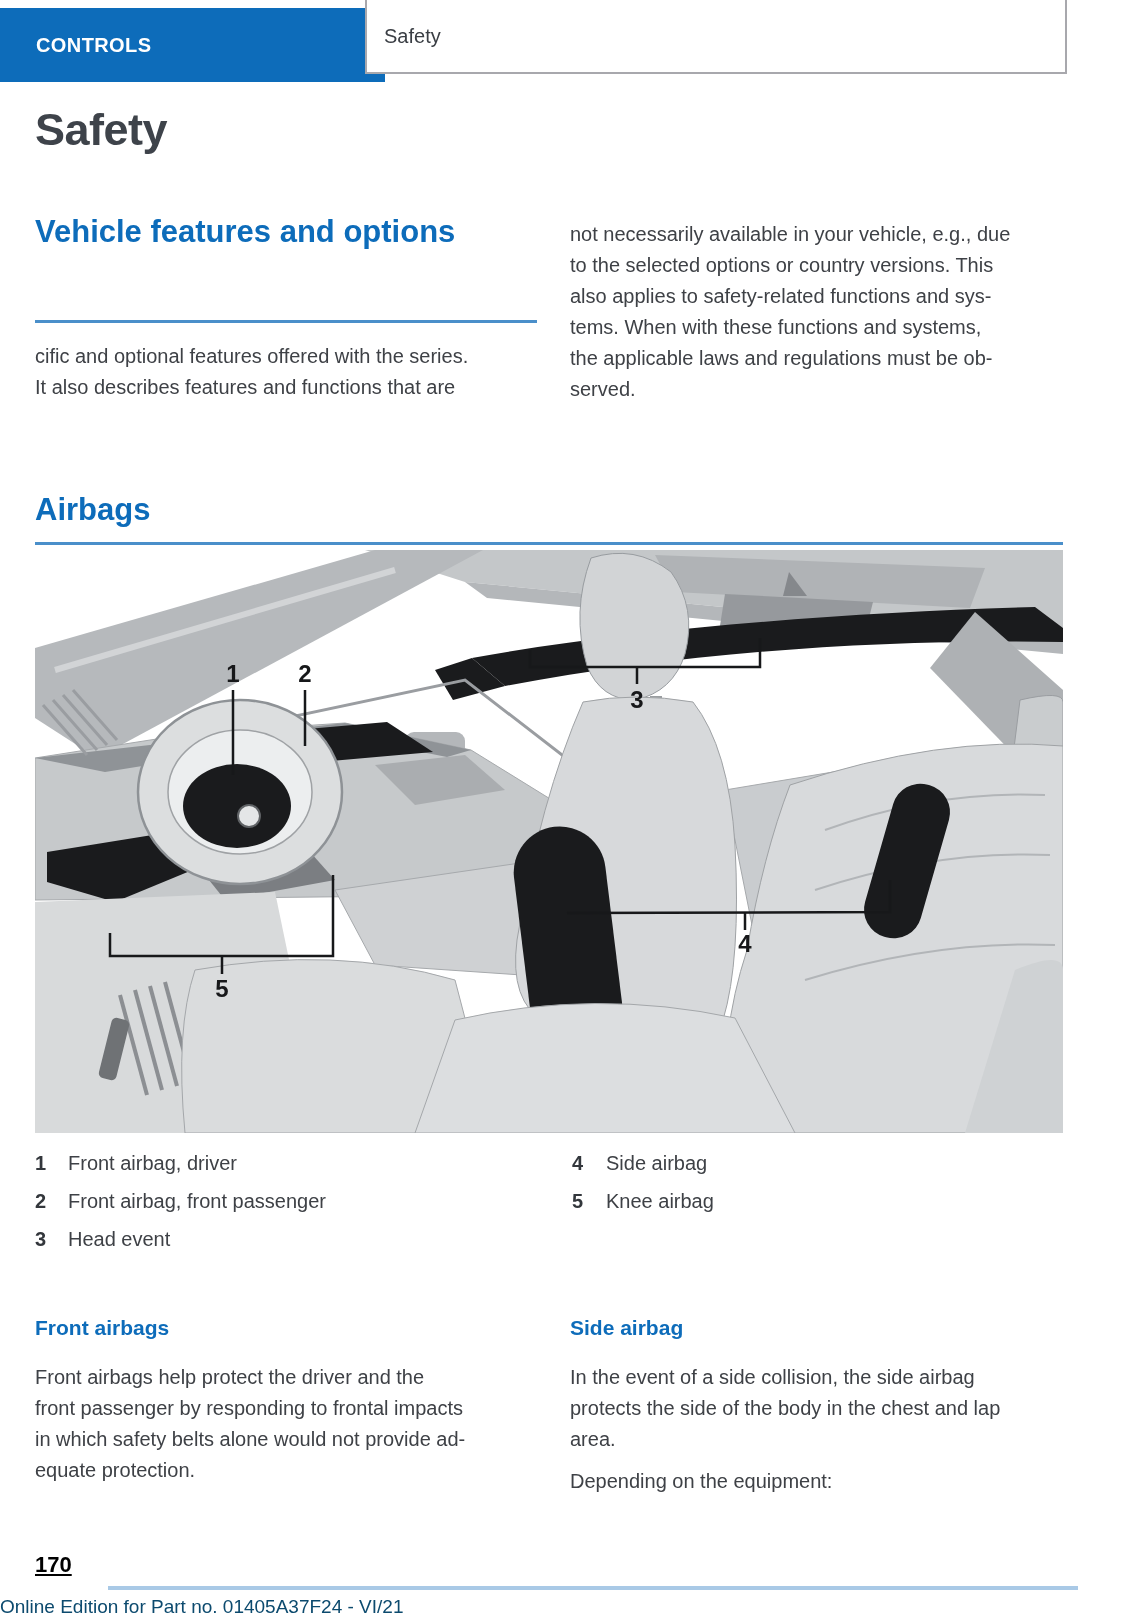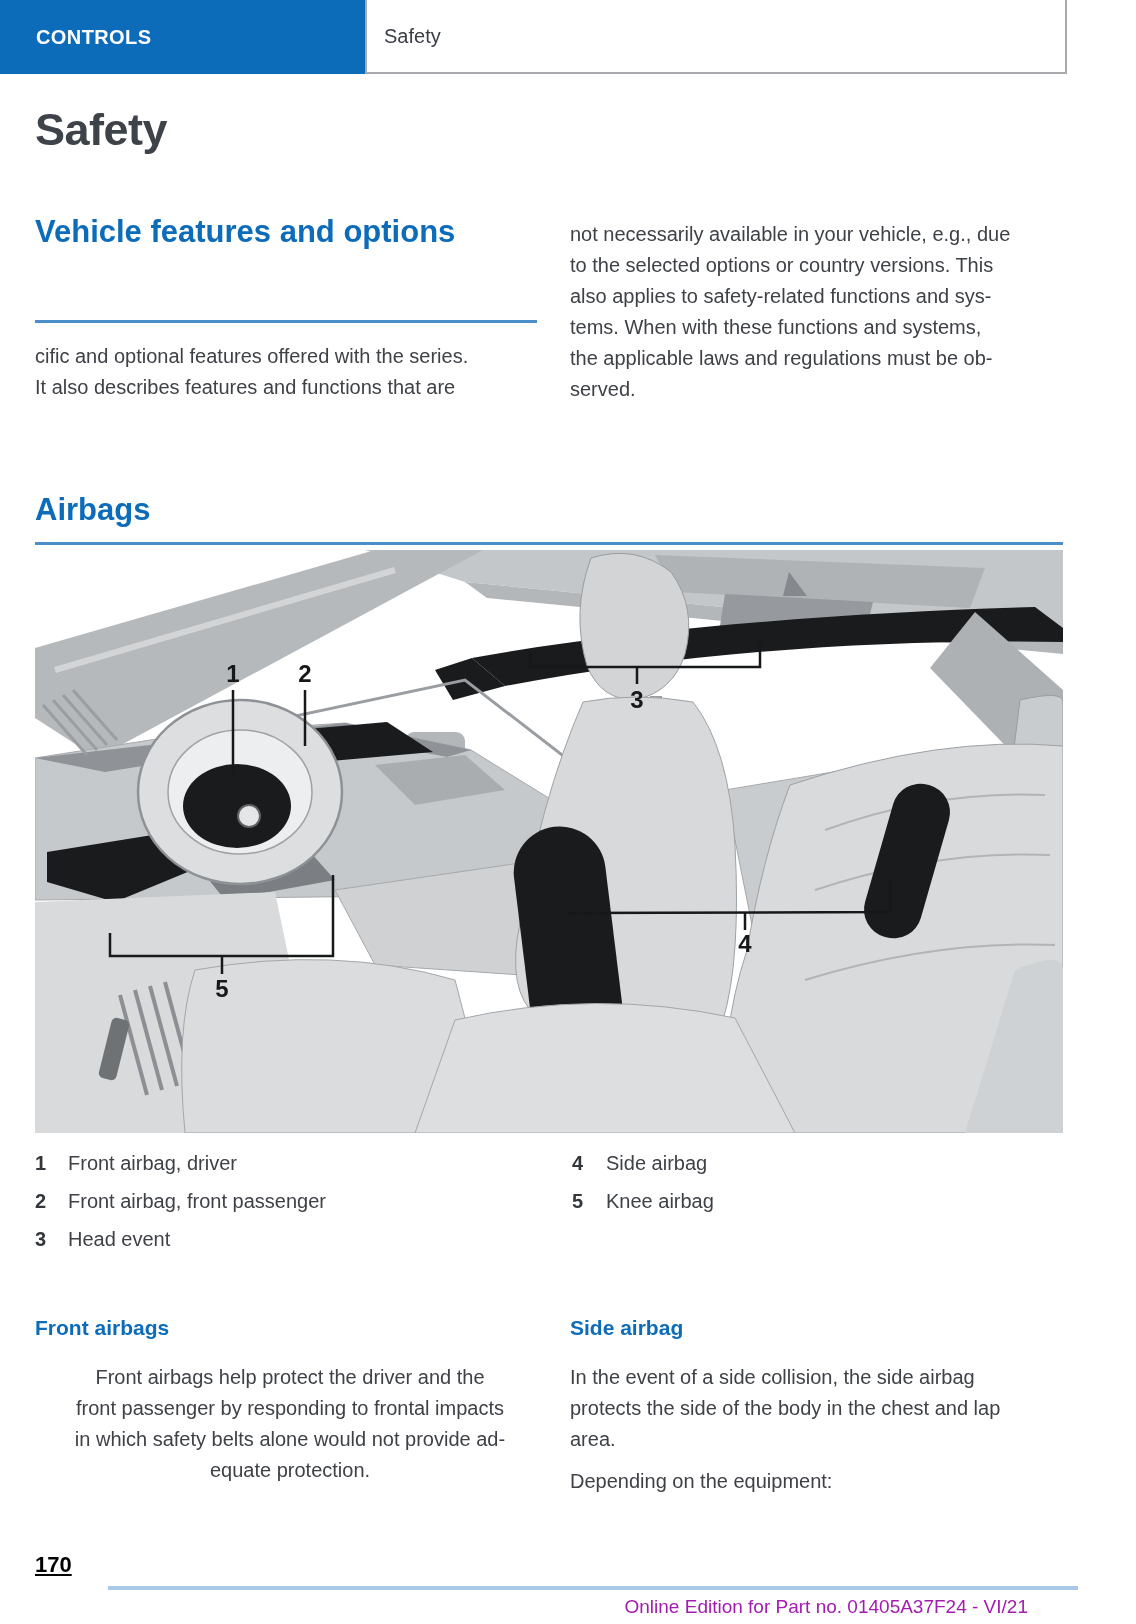--- a/index.html
+++ b/index.html
@@ -1,39 +1,39 @@
 <!DOCTYPE html>
 <html><head>
 <meta charset="utf-8">
 <style>
   html,body{margin:0;padding:0;background:#ffffff;}
   #page{position:relative;width:1136px;height:1624px;background:#ffffff;overflow:hidden;
         font-family:"Liberation Sans",sans-serif;color:#3e4146;}
   .abs{position:absolute;}
   
-  #chapter-banner{left:0;top:0;width:385px;height:74px;background:#0d6cba;}
+  #chapter-banner{left:0;top:8px;width:385px;height:74px;background:#0d6cba;}
   #chapter-banner .lbl{position:absolute;left:36px;top:0;line-height:74px;color:#ffffff;
         font-size:20px;font-weight:bold;letter-spacing:.4px;}
   #section-tab{left:365px;top:0;width:698px;height:72px;border-left:2px solid #a8a8ad;
         border-right:2px solid #a8a8ad;border-bottom:2px solid #a8a8ad;background:#ffffff;}
   #section-tab .lbl{position:absolute;left:17px;top:0;line-height:72px;font-size:20px;color:#3a3e44;}
   
   .h1{font-size:45px;font-weight:bold;color:#3e434a;letter-spacing:-.5px;}
   .h2{font-size:31px;line-height:39px;font-weight:bold;color:#0d6cba;}
   .h3{font-size:21px;font-weight:bold;color:#0d6cba;}
   .rule{height:3px;background:#4a8fca;}
   
   .p .ln{font-size:20px;line-height:31px;white-space:nowrap;}
   
   .leg-num{font-size:20px;font-weight:bold;color:#33373c;}
   .leg-lbl{font-size:20px;color:#3e4146;}
   
   #page-number{font-size:22px;font-weight:bold;color:#000000;text-decoration:underline;}
   #footer-rule{height:4px;background:#a9c9e6;}
-  #footer-note{width:1028px;text-align:right;font-size:19px;color:#a21caf;}
+  #footer-note{width:1028px;text-align:left;font-size:19px;color:#0c4a6e;}
   svg text{font-family:"Liberation Sans",sans-serif;}
 </style>
 </head>
 <body>
 
 <div id="page">
 
   <div class="abs" id="chapter-banner">
     <span class="lbl">CONTROLS</span>
   </div>
@@ -166,21 +166,21 @@
   <div class="abs leg-num" style="left:35px;top:1190px;">2</div>
   <div class="abs leg-lbl" style="left:68px;top:1190px;">Front airbag, front passenger</div>
   <div class="abs leg-num" style="left:35px;top:1228px;">3</div>
   <div class="abs leg-lbl" style="left:68px;top:1228px;">Head event</div>
   <div class="abs leg-num" style="left:572px;top:1152px;">4</div>
   <div class="abs leg-lbl" style="left:606px;top:1152px;">Side airbag</div>
   <div class="abs leg-num" style="left:572px;top:1190px;">5</div>
   <div class="abs leg-lbl" style="left:606px;top:1190px;">Knee airbag</div>
 
   <div class="abs h3" style="left:35px;top:1316px;">Front airbags</div>
-  <div class="abs p" style="left:35px;top:1362px;width:510px;text-align:center;">
+  <div class="abs p" style="left:35px;top:1362px;width:510px;">
     <div class="ln">Front airbags help protect the driver and the</div>
     <div class="ln">front passenger by responding to frontal impacts</div>
     <div class="ln">in which safety belts alone would not provide ad-</div>
     <div class="ln">equate protection.</div>
   </div>
 
   <div class="abs h3" style="left:570px;top:1316px;">Side airbag</div>
   <div class="abs p" style="left:570px;top:1362px;width:500px;">
     <div class="ln">In the event of a side collision, the side airbag</div>
     <div class="ln">protects the side of the body in the chest and lap</div>

